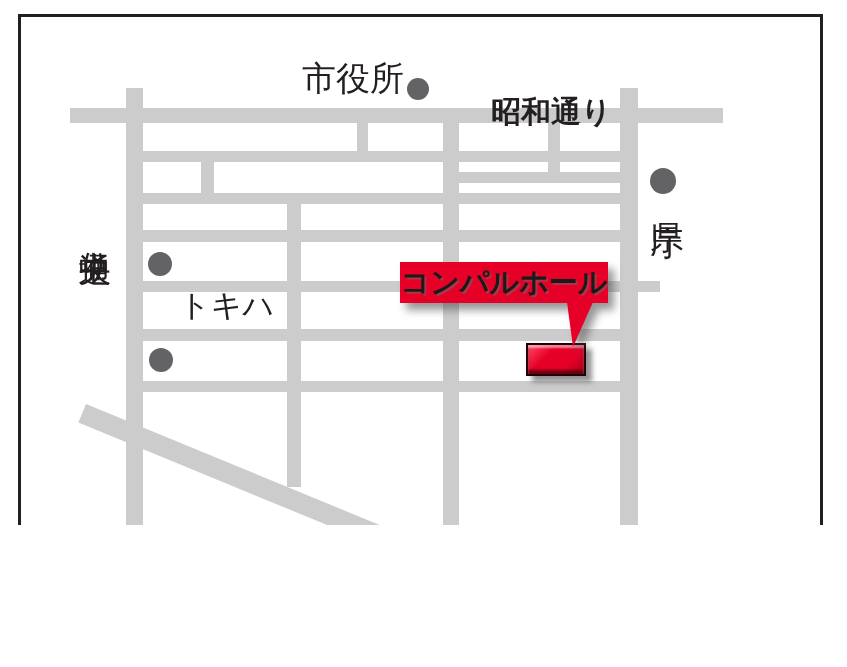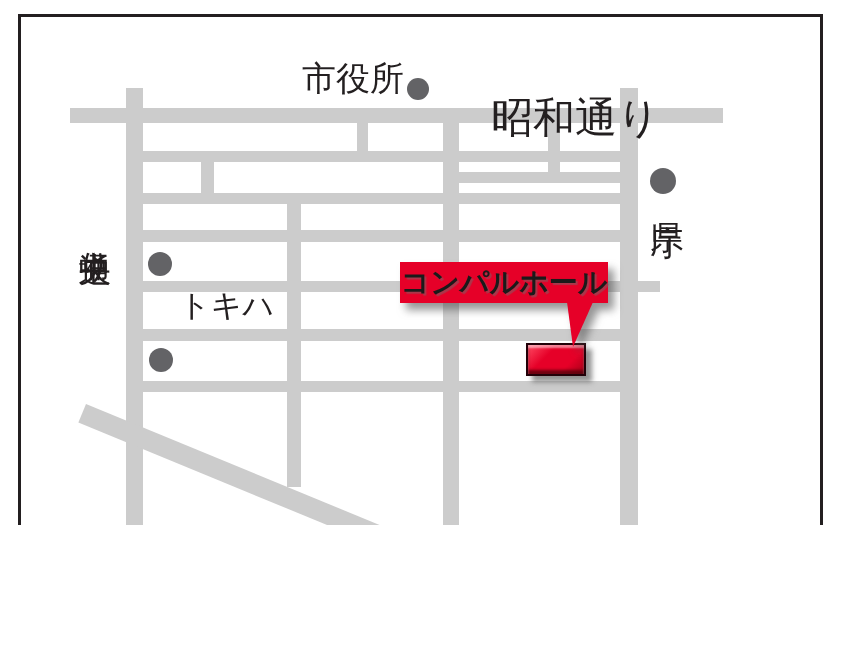--- a/index.html
+++ b/index.html
@@ -67,21 +67,21 @@
   <div class="road" style="left:548px;top:112px;width:12px;height:71px;"></div>
 
   <div class="road diag" style="left:86px;top:404px;width:446px;height:20px;"></div>
 
   <div class="dot" style="left:407px;top:78px;width:22px;height:22px;"></div>
   <div class="dot" style="left:148px;top:252px;width:24px;height:24px;"></div>
   <div class="dot" style="left:149px;top:348px;width:24px;height:24px;"></div>
   <div class="dot" style="left:650px;top:168px;width:26px;height:26px;"></div>
 
   <div class="lbl" style="left:302px;top:61px;font-size:34px;">市役所</div>
-  <div class="lbl" style="left:491px;top:96px;font-size:42px;">昭和通り</div>
+  <div class="lbl" style="left:491px;top:96px;font-size:30px;font-weight:bold;">昭和通り</div>
   <div class="lbl v" style="left:649px;top:197px;font-size:33px;">県庁</div>
   <div class="lbl v" style="left:77px;top:225px;font-size:33px;">中央通り</div>
   <div class="lbl" style="left:179px;top:247px;font-size:31px;margin-top:43px;">トキハ</div>
 
   <div class="marker"></div>
 
   <div class="callout-wrap">
     <div class="banner">
       <span>コンパルホール</span>
     </div>

